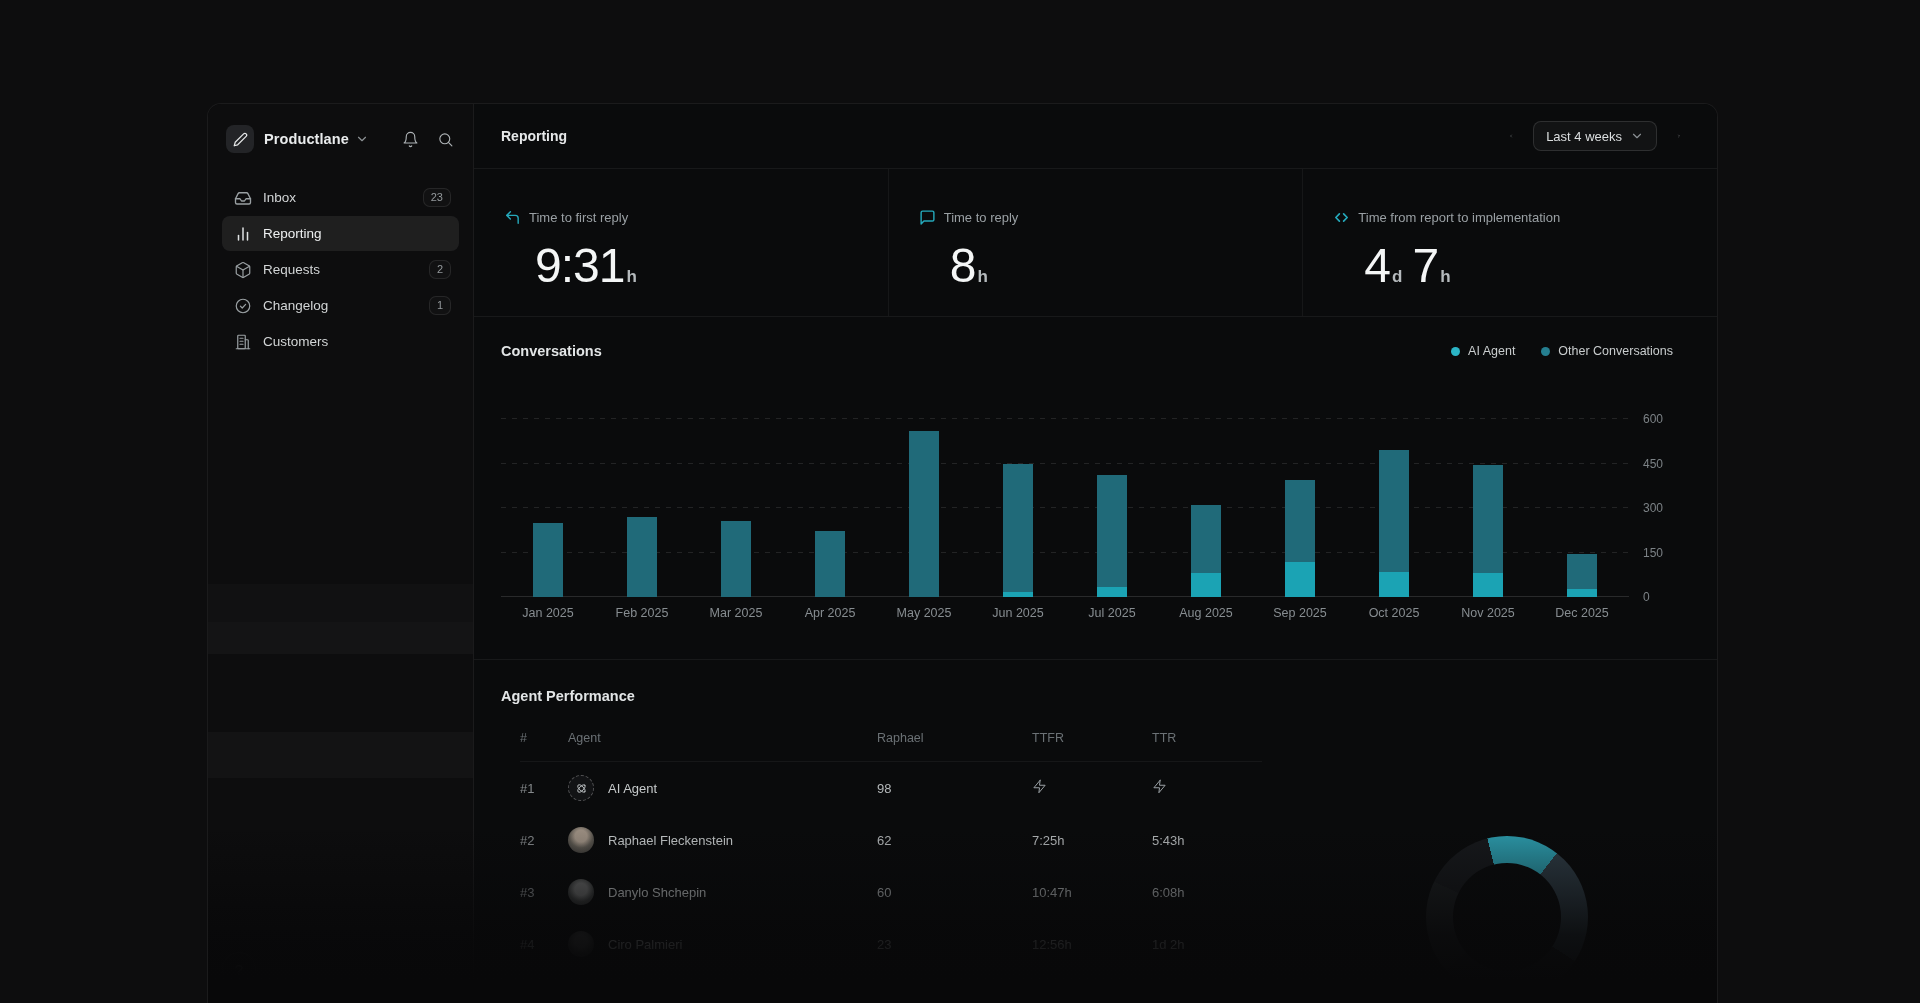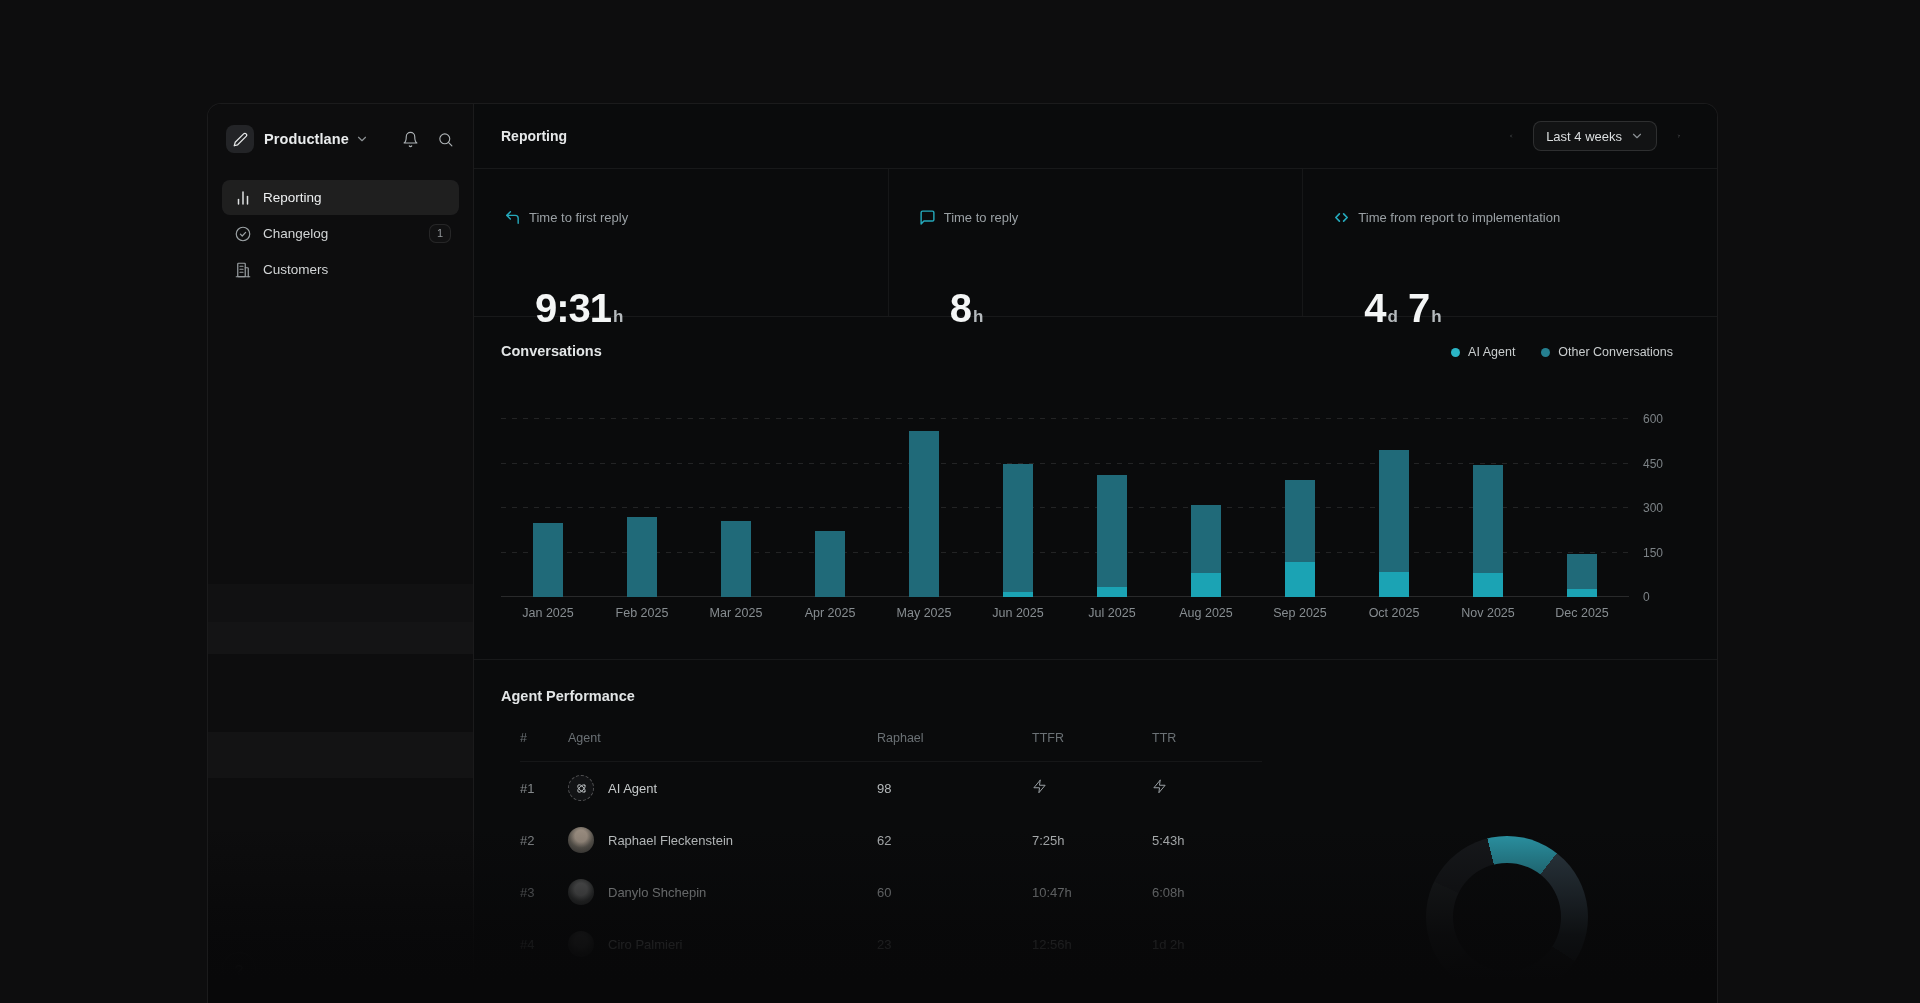--- a/index.html
+++ b/index.html
@@ -44,27 +44,27 @@
 
   
   .stats-row { display:flex; height:148px; flex:none; border-bottom:1px solid rgba(255,255,255,0.06); }
   .stat { flex:1; padding:40px 0 0 30px; }
   .stat + .stat { border-left:1px solid rgba(255,255,255,0.05); }
   .stat-top { display:flex; align-items:center; gap:8px; }
   .stat-top .icon { color:#25a9bb; }
   .stat-label { font-size:13px; color:#9aa0a4; }
   .stat-value { margin-top:12px; padding-left:31px; color:#f4f6f6; display:flex; align-items:baseline; gap:10px; }
   .vgroup { display:flex; align-items:baseline; }
-  .vnum { font-size:40px; font-weight:700; letter-spacing:-1px;margin-top:48px; }
+  .vnum { font-size:48px; font-weight:400; letter-spacing:-1px; }
   .vunit { font-size:17px; font-weight:600; color:#b5babd; margin-left:2px; }
 
   
   .section { padding:0 44px 0 27px; position:relative; }
   .conv { border-bottom:1px solid rgba(255,255,255,0.06); padding-bottom:39px; }
-  .sec-titlebar { display:flex; align-items:flex-end; padding-top:26px; }
+  .sec-titlebar { display:flex; align-items:center; padding-top:26px; }
   .sec-title { font-size:14.5px; font-weight:700; color:#e2e5e6; }
   .sec-titlebar .spacer { flex:1; }
   .legend { display:flex; align-items:center; gap:26px; }
   .legend-item { display:flex; align-items:center; gap:8px; font-size:12.5px; color:#c9cdce; cursor:pointer; }
   .legend-dot { width:9px; height:9px; border-radius:50%; }
 
   .chart-row { display:flex; margin-top:40px; }
   .plot { flex:1; position:relative; height:198px; }
   .gridline { position:absolute; left:0; right:0; height:1px; background-image:repeating-linear-gradient(90deg, rgba(255,255,255,0.10) 0 5px, transparent 5px 11px); }
   .gridline.zero { background-image:none; background-color:rgba(255,255,255,0.13); }
@@ -132,29 +132,50 @@
           </svg>
         </span>
       <span class="head-ic icon" style="width:23px;height:23px">
           <svg viewBox="0 0 24 24" fill="none" stroke="currentColor" stroke-width="1.6" stroke-linecap="round" stroke-linejoin="round">
             <circle cx="11" cy="11" r="7"></circle>
             <line x1="16.5" y1="16.5" x2="21" y2="21"></line>
           </svg>
         </span>
     </div>
     <nav class="nav">
+        <div class="nav-item">
+          <span class="icon" style="width:18px;height:18px">
+            <svg viewBox="0 0 24 24" fill="none" stroke="currentColor" stroke-width="1.8" stroke-linecap="round" stroke-linejoin="round">
+              <polyline points="22 13 16 13 14 16 10 16 8 13 2 13"></polyline>
+              <path d="M5.45 6.11 2 13v5a2 2 0 0 0 2 2h16a2 2 0 0 0 2-2v-5l-3.45-6.89A2 2 0 0 0 16.76 5H7.24a2 2 0 0 0-1.79 1.11z"></path>
+            </svg>
+          </span>
+          <span class="nav-label">Inbox</span>
+          <span class="badge">23</span>
+        </div>
         <div class="nav-item active">
           <span class="icon" style="width:18px;height:18px">
             <svg viewBox="0 0 24 24" fill="none" stroke="currentColor" stroke-width="2" stroke-linecap="round" stroke-linejoin="round">
               <line x1="6" y1="20" x2="6" y2="14"></line>
               <line x1="12" y1="20" x2="12" y2="4"></line>
               <line x1="18" y1="20" x2="18" y2="10"></line>
             </svg>
           </span>
           <span class="nav-label">Reporting</span>
+        </div>
+        <div class="nav-item">
+          <span class="icon" style="width:18px;height:18px">
+            <svg viewBox="0 0 24 24" fill="none" stroke="currentColor" stroke-width="1.6" stroke-linecap="round" stroke-linejoin="round">
+              <path d="M21 16V8a2 2 0 0 0-1-1.73l-7-4a2 2 0 0 0-2 0l-7 4A2 2 0 0 0 3 8v8a2 2 0 0 0 1 1.73l7 4a2 2 0 0 0 2 0l7-4A2 2 0 0 0 21 16z"></path>
+              <polyline points="3.27 6.96 12 12.01 20.73 6.96"></polyline>
+              <line x1="12" y1="22.08" x2="12" y2="12"></line>
+            </svg>
+          </span>
+          <span class="nav-label">Requests</span>
+          <span class="badge">2</span>
         </div>
         <div class="nav-item">
           <span class="icon" style="width:18px;height:18px">
             <svg viewBox="0 0 24 24" fill="none" stroke="currentColor" stroke-width="1.6" stroke-linecap="round" stroke-linejoin="round">
               <circle cx="12" cy="12" r="9"></circle>
               <polyline points="8.5 12.2 11 14.7 15.5 9.8"></polyline>
             </svg>
           </span>
           <span class="nav-label">Changelog</span>
           <span class="badge">1</span>

